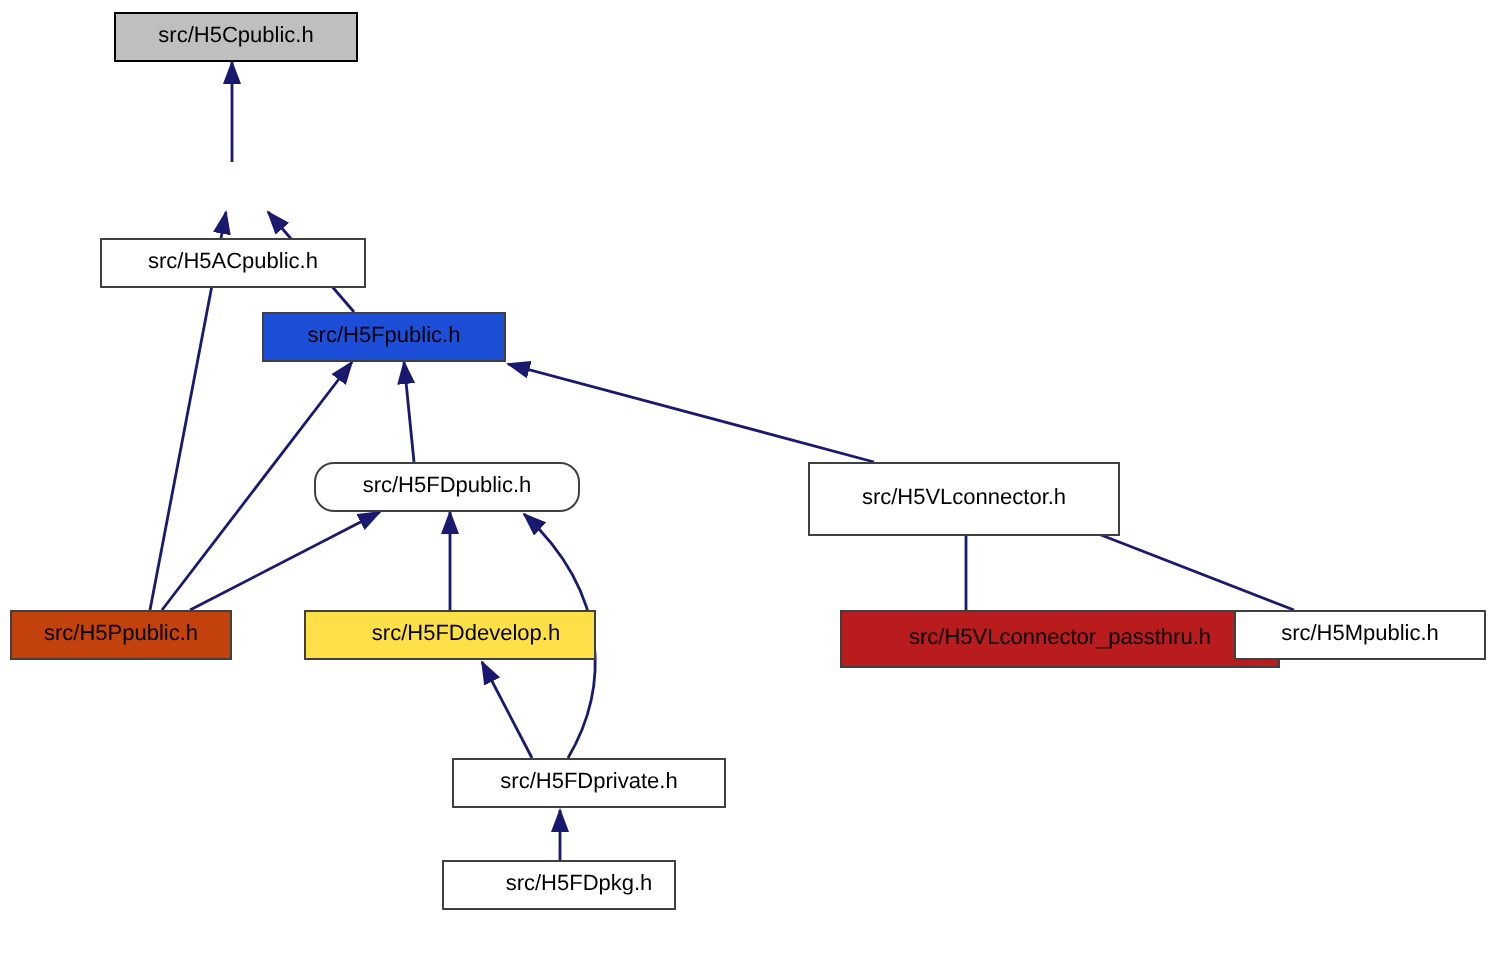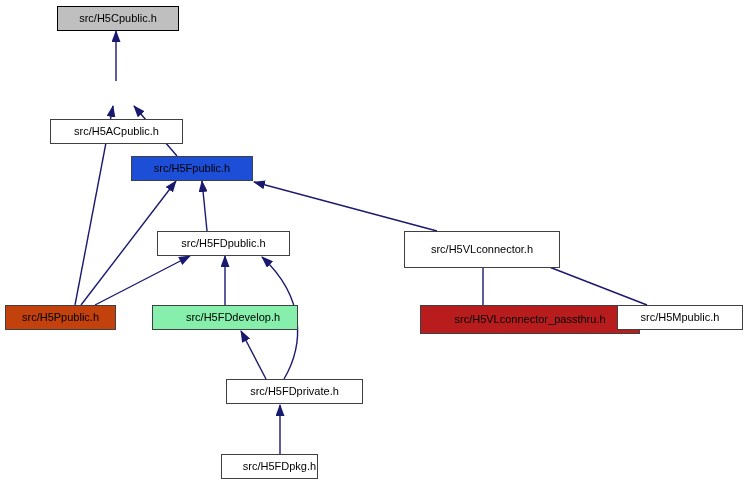--- a/index.html
+++ b/index.html
@@ -68,22 +68,22 @@
         <path class="edge" d="M266,379 L241,331" stroke="#191970" marker-end="url(#arrowhead)"></path>
         <path class="edge" d="M280,454 L280,405" stroke="#191970" marker-end="url(#arrowhead)"></path>
         <path class="edge" d="M483,305 L483,256" stroke="#191970" marker-end="url(#arrowhead)"></path>
         <path class="edge" d="M647,305 L521,256" stroke="#191970" marker-end="url(#arrowhead)"></path>
       </g>
   </svg>
   <div id="nodes-layer">
       <div class="node highlight" style="left: 57px; top: 6px; width: 122px; height: 25px; background: rgb(191, 191, 191); color: rgb(0, 0, 0);">src/H5Cpublic.h</div>
       <div class="node" style="left: 50px; top: 81px; width: 133px; height: 25px; background: rgb(255, 255, 255); border-color: rgb(64, 64, 64); color: rgb(0, 0, 0); margin-top: 38px;">src/H5ACpublic.h</div>
       <div class="node" style="left: 131px; top: 156px; width: 122px; height: 25px; background: #1d4ed8; border-color: rgb(64, 64, 64); color: rgb(0, 0, 0);">src/H5Fpublic.h</div>
-      <div class="node" style="left: 157px; top: 231px; width: 133px; height: 25px; background: rgb(255, 255, 255); border-color: rgb(64, 64, 64); color: rgb(0, 0, 0);">src/H5FDpublic.h</div>
+      <div class="node" style="left: 157px; top: 231px; width: 133px; height: 25px; background: rgb(255, 255, 255); border-color: rgb(64, 64, 64); color: rgb(0, 0, 0); border-radius: 10px;">src/H5FDpublic.h</div>
       <div class="node" style="left: 404px; top: 231px; width: 156px; height: 37px; background: rgb(255, 255, 255); border-color: rgb(64, 64, 64); color: rgb(0, 0, 0);">src/H5VLconnector.h</div>
       <div class="node" style="left: 5px; top: 305px; width: 111px; height: 25px; background: #c2410c; border-color: rgb(64, 64, 64); color: rgb(0, 0, 0);">src/H5Ppublic.h</div>
-      <div class="node" style="left: 152px; top: 305px; width: 146px; height: 25px; background: #86efac; border-color: rgb(64, 64, 64); color: rgb(0, 0, 0); padding-left: 16px;">src/H5FDdevelop.h</div>
+      <div class="node" style="left: 152px; top: 305px; width: 146px; height: 25px; background: #fde047; border-color: rgb(64, 64, 64); color: rgb(0, 0, 0); padding-left: 16px;">src/H5FDdevelop.h</div>
       <div class="node" style="left: 372px; top: 305px; width: 220px; height: 29px; background: #b91c1c; border-color: rgb(64, 64, 64); color: rgb(0, 0, 0); margin-left: 48px;">src/H5VLconnector_passthru.h</div>
       <div class="node" style="left: 617px; top: 305px; width: 126px; height: 25px; background: rgb(255, 255, 255); border-color: rgb(64, 64, 64); color: rgb(0, 0, 0);">src/H5Mpublic.h</div>
       <div class="node" style="left: 226px; top: 379px; width: 137px; height: 25px; background: rgb(255, 255, 255); border-color: rgb(64, 64, 64); color: rgb(0, 0, 0);">src/H5FDprivate.h</div>
-      <div class="node" style="left: 221px; top: 454px; width: 97px; height: 25px; background: rgb(255, 255, 255); border-color: rgb(64, 64, 64); color: rgb(0, 0, 0); padding-left: 20px;">src/H5FDpkg.h</div>
+      <div class="node" style="left: 221px; top: 430px; width: 117px; height: 25px; background: rgb(255, 255, 255); border-color: rgb(64, 64, 64); color: rgb(0, 0, 0); padding-left: 20px;">src/H5FDpkg.h</div>
     </div>
 </div>
 
 </body></html>

